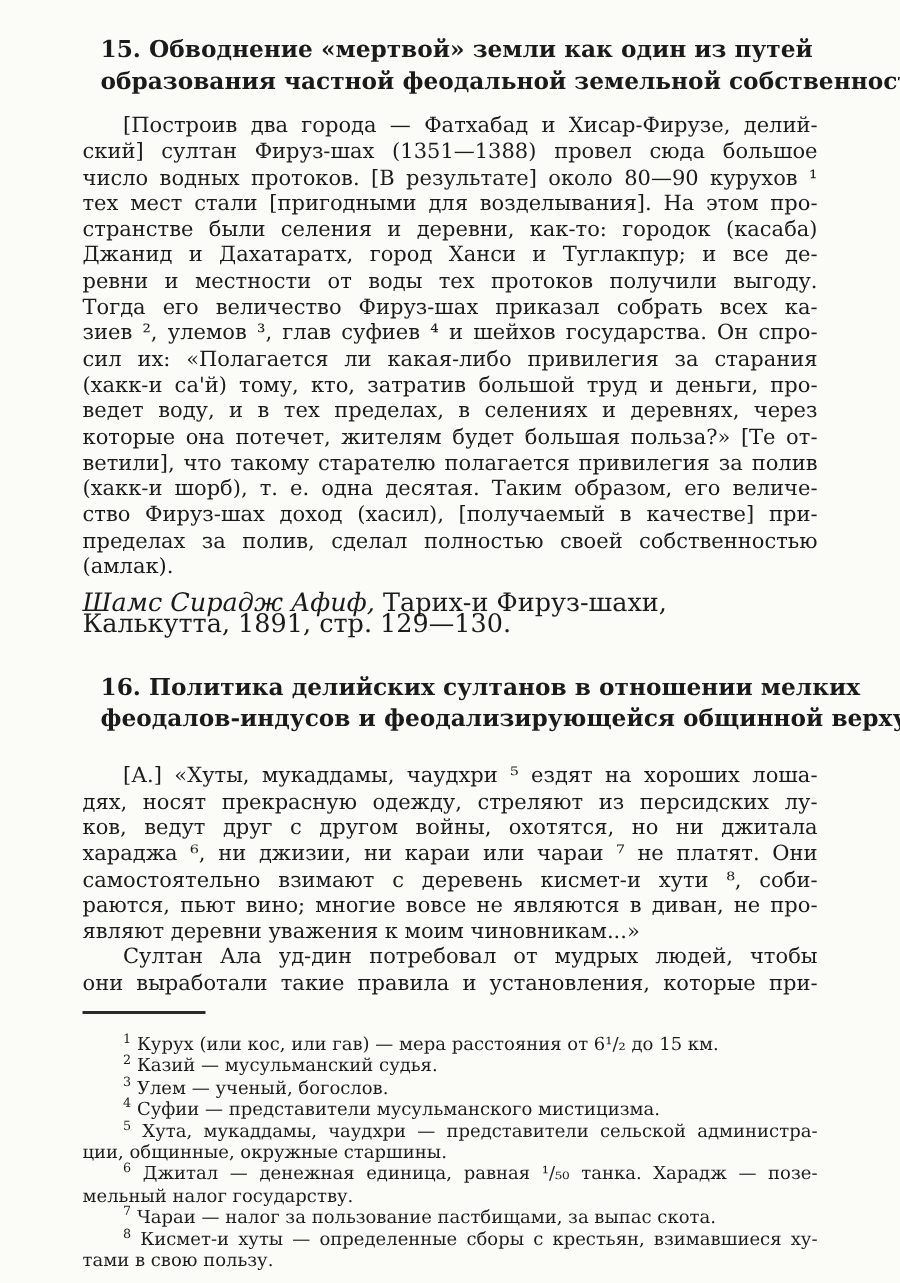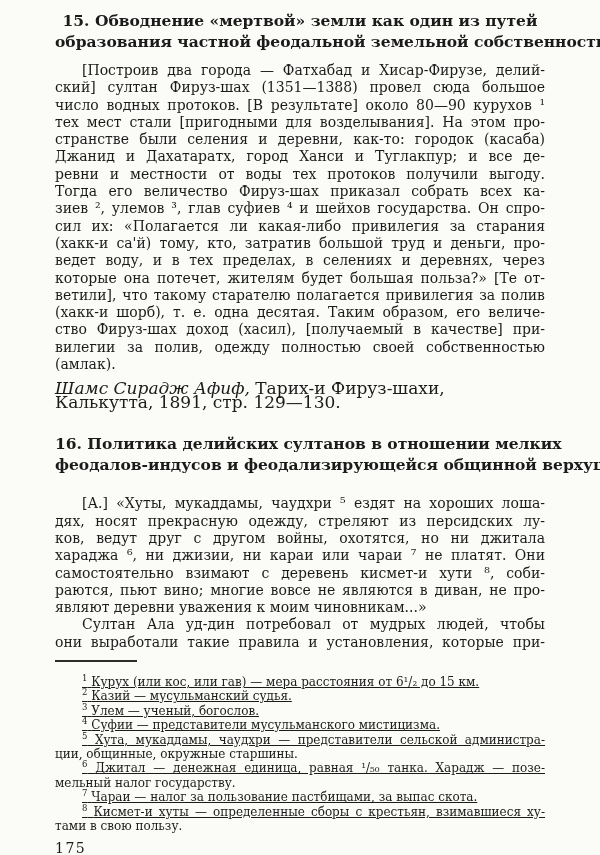--- a/index.html
+++ b/index.html
@@ -5,39 +5,39 @@
   html, body { margin: 0; padding: 0; }
   body {
     width: 600px; height: 855px;
     background: #fbfbf8;
     color: #1b1b1b;
     font-family: "DejaVu Serif", "Liberation Serif", serif;
     overflow: hidden;
   }
   .page { padding: 10px 55px 0 55px; width: 490px; }
 
-  .heading { font-size: 15.5px; font-weight: bold; text-align: center; line-height: 21px; margin: 0; }
+  .heading { font-size: 15.5px; font-weight: bold; text-align: center; line-height: 21px; margin: 12px; }
   .hline { white-space: nowrap; }
 
   .para { font-size: 14px; line-height: 17.3px; margin: 0; }
   .line { text-align: justify; text-align-last: justify; text-justify: inter-word; }
   .line.last { text-align-last: auto; }
   .indent { text-indent: 27px; }
 
   .para-15 { margin-top: 10px; }
   .citation { margin-top: 9px; font-size: 17px; line-height: 13.5px; }
   .italic { font-style: italic; }
 
   .heading-16 { margin-top: 24px; text-align: center; }
   .para-16a { margin-top: 20px; }
 
   .fn-divider { margin-top: 9px; width: 82px; height: 2px; background: #2b2b2b; }
 
   .footnotes { margin-top: 13px; font-size: 12px; line-height: 14.4px; }
-  .fn-first { text-indent: 27px; text-decoration: underline; }
+  .fn-first { text-indent: 27px; }
   .fn-first.just { text-align: justify; text-align-last: justify; }
   .fn-marker { font-size: 8.5px; vertical-align: super; line-height: 0; }
 
   .page-number { margin-top: 7px; text-align: left; font-size: 14px; letter-spacing: 1.5px; }
 </style>
 </head>
 <body>
 
 <div class="page">
 
@@ -56,21 +56,21 @@
     <div class="line">ревни и местности от воды тех протоков получили выгоду.</div>
     <div class="line">Тогда его величество Фируз-шах приказал собрать всех ка-</div>
     <div class="line">зиев ², улемов ³, глав суфиев ⁴ и шейхов государства. Он спро-</div>
     <div class="line">сил их: «Полагается ли какая-либо привилегия за старания</div>
     <div class="line">(хакк-и са'й) тому, кто, затратив большой труд и деньги, про-</div>
     <div class="line">ведет воду, и в тех пределах, в селениях и деревнях, через</div>
     <div class="line">которые она потечет, жителям будет большая польза?» [Те от-</div>
     <div class="line">ветили], что такому старателю полагается привилегия за полив</div>
     <div class="line">(хакк-и шорб), т. е. одна десятая. Таким образом, его величе-</div>
     <div class="line">ство Фируз-шах доход (хасил), [получаемый в качестве] при-</div>
-    <div class="line">вилегии за полив, одежду полностью своей собственностью</div>
+    <div class="line">пределах за полив, сделал полностью своей собственностью</div>
     <div class="line last">(амлак).</div>
   </div>
 
   <div class="citation">
     <div><span class="italic">Шамс Сирадж Афиф,</span><span> Тарих-и Фируз-шахи,</span></div>
     <div>Калькутта, 1891, стр. 129—130.</div>
   </div>
 
   <h2 class="heading heading-16">
     <div class="hline">16. Политика делийских султанов в отношении мелких</div>

